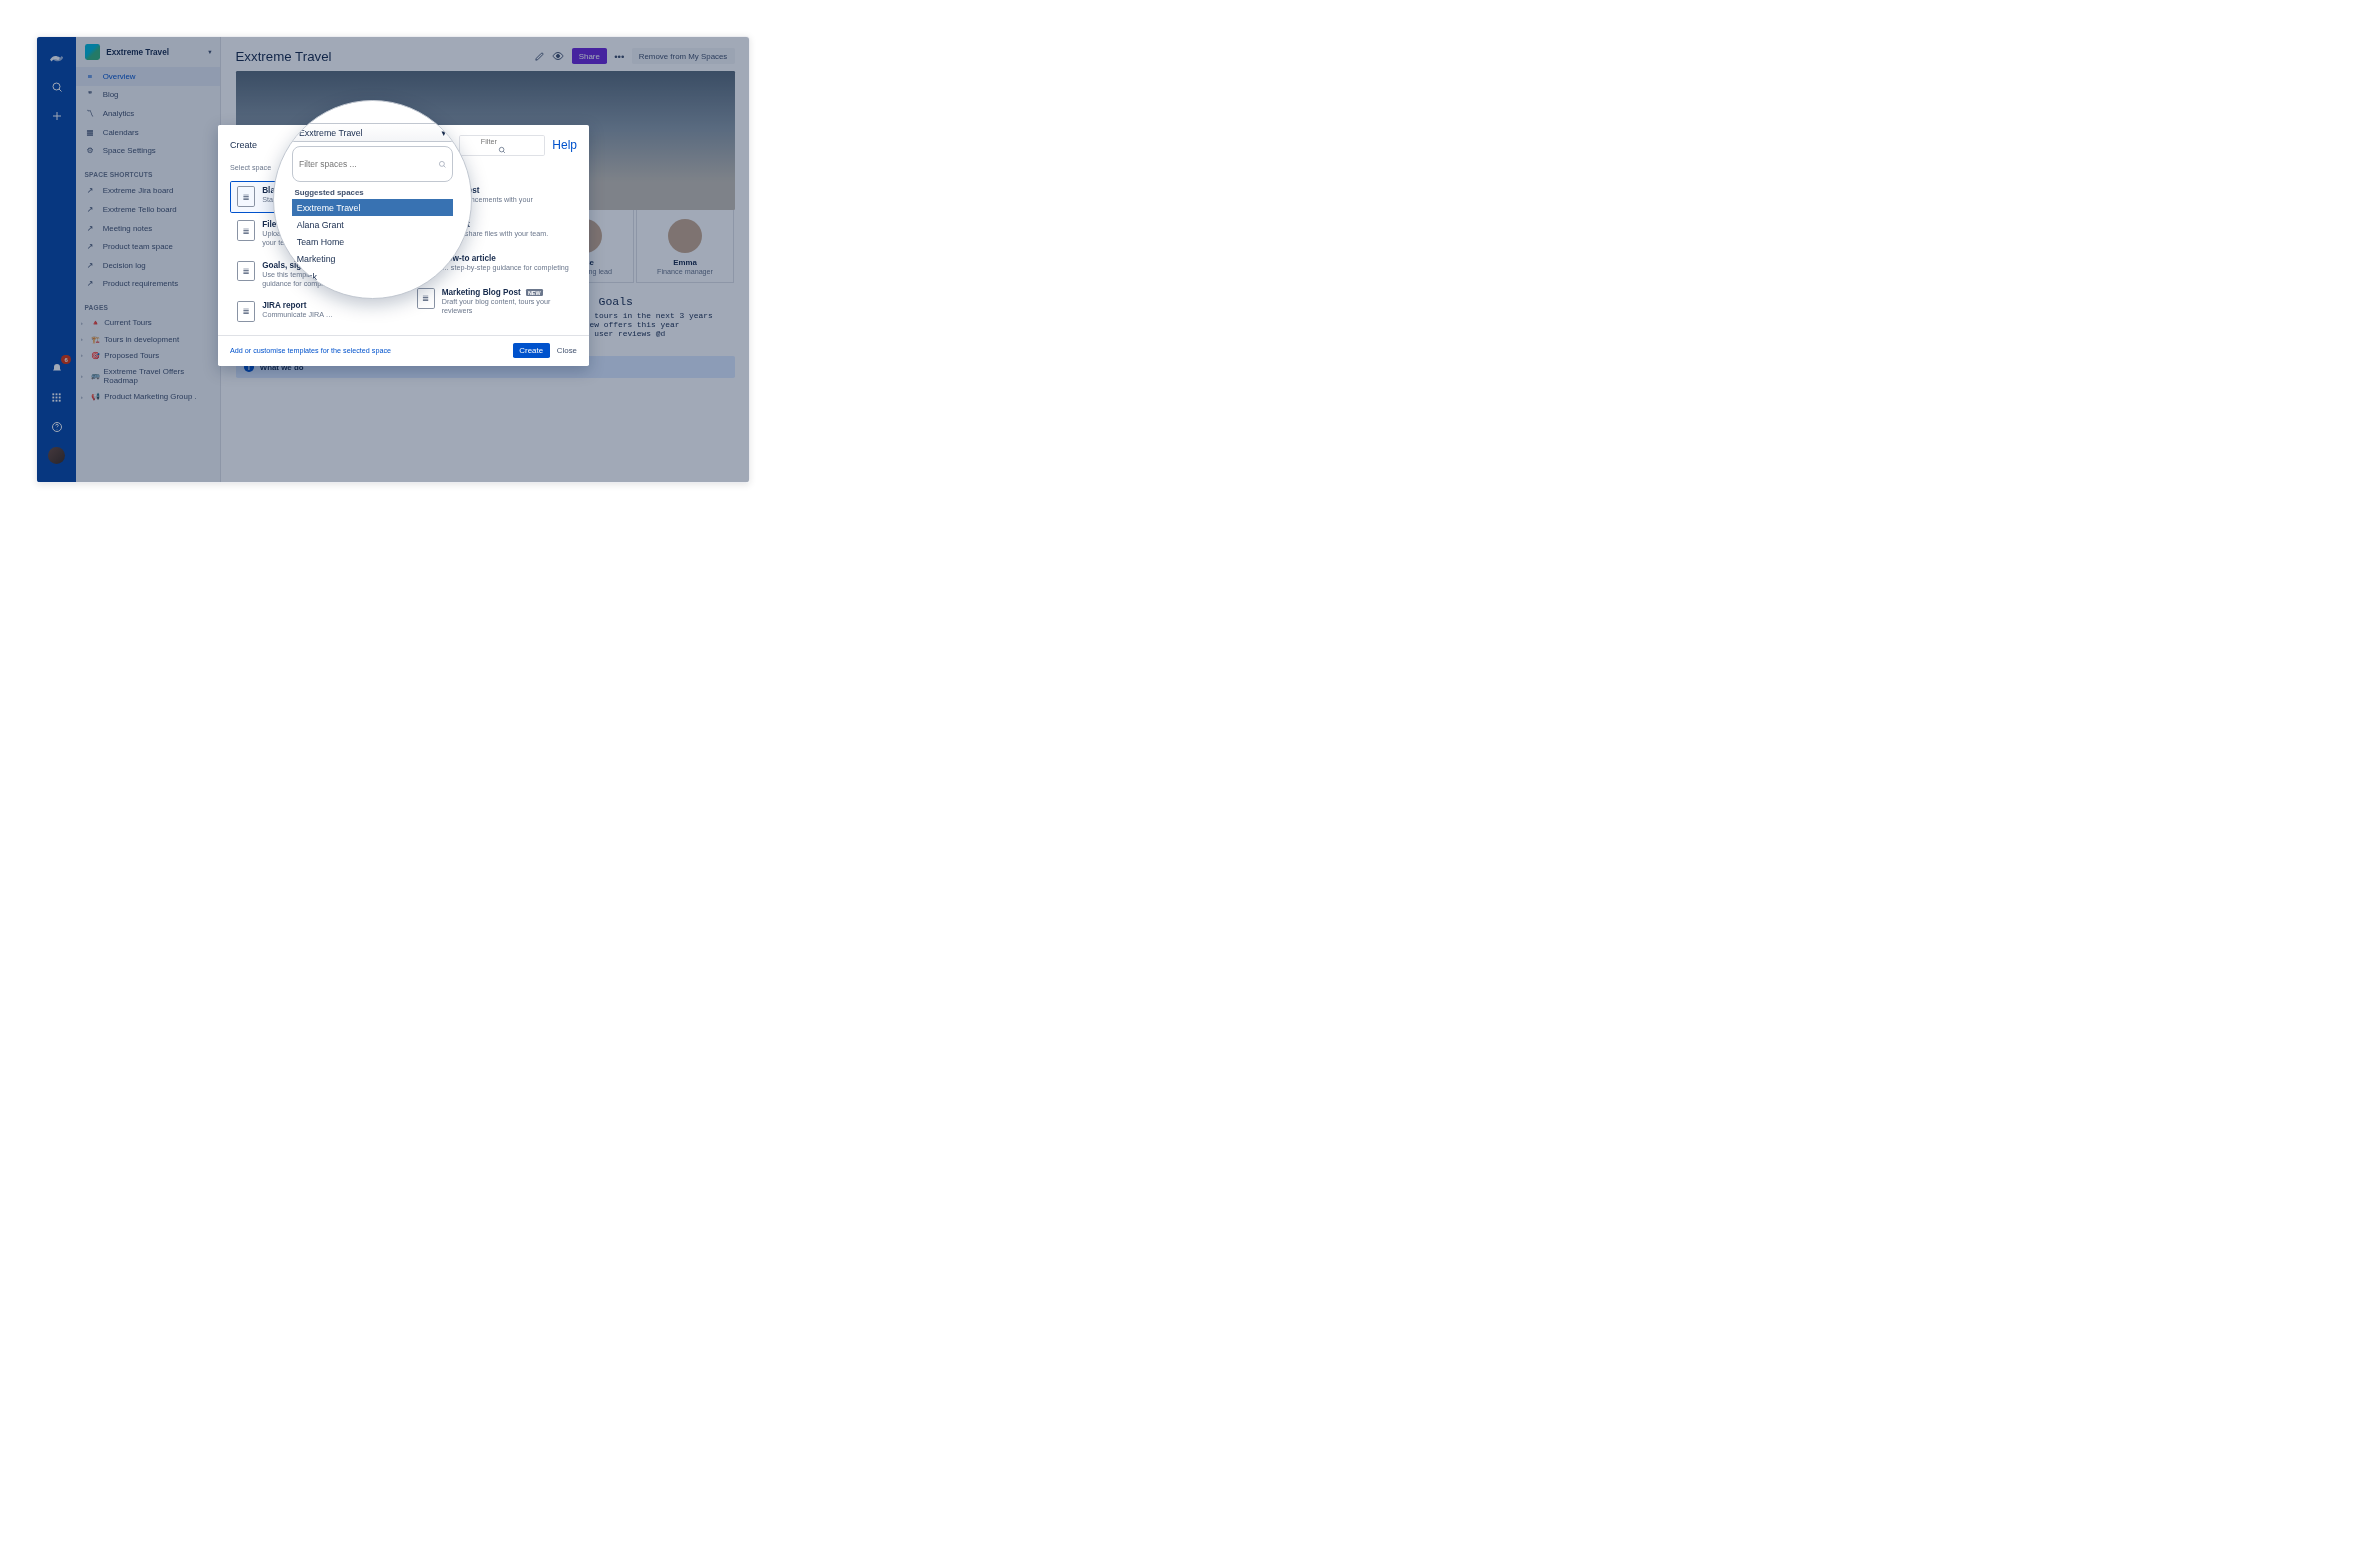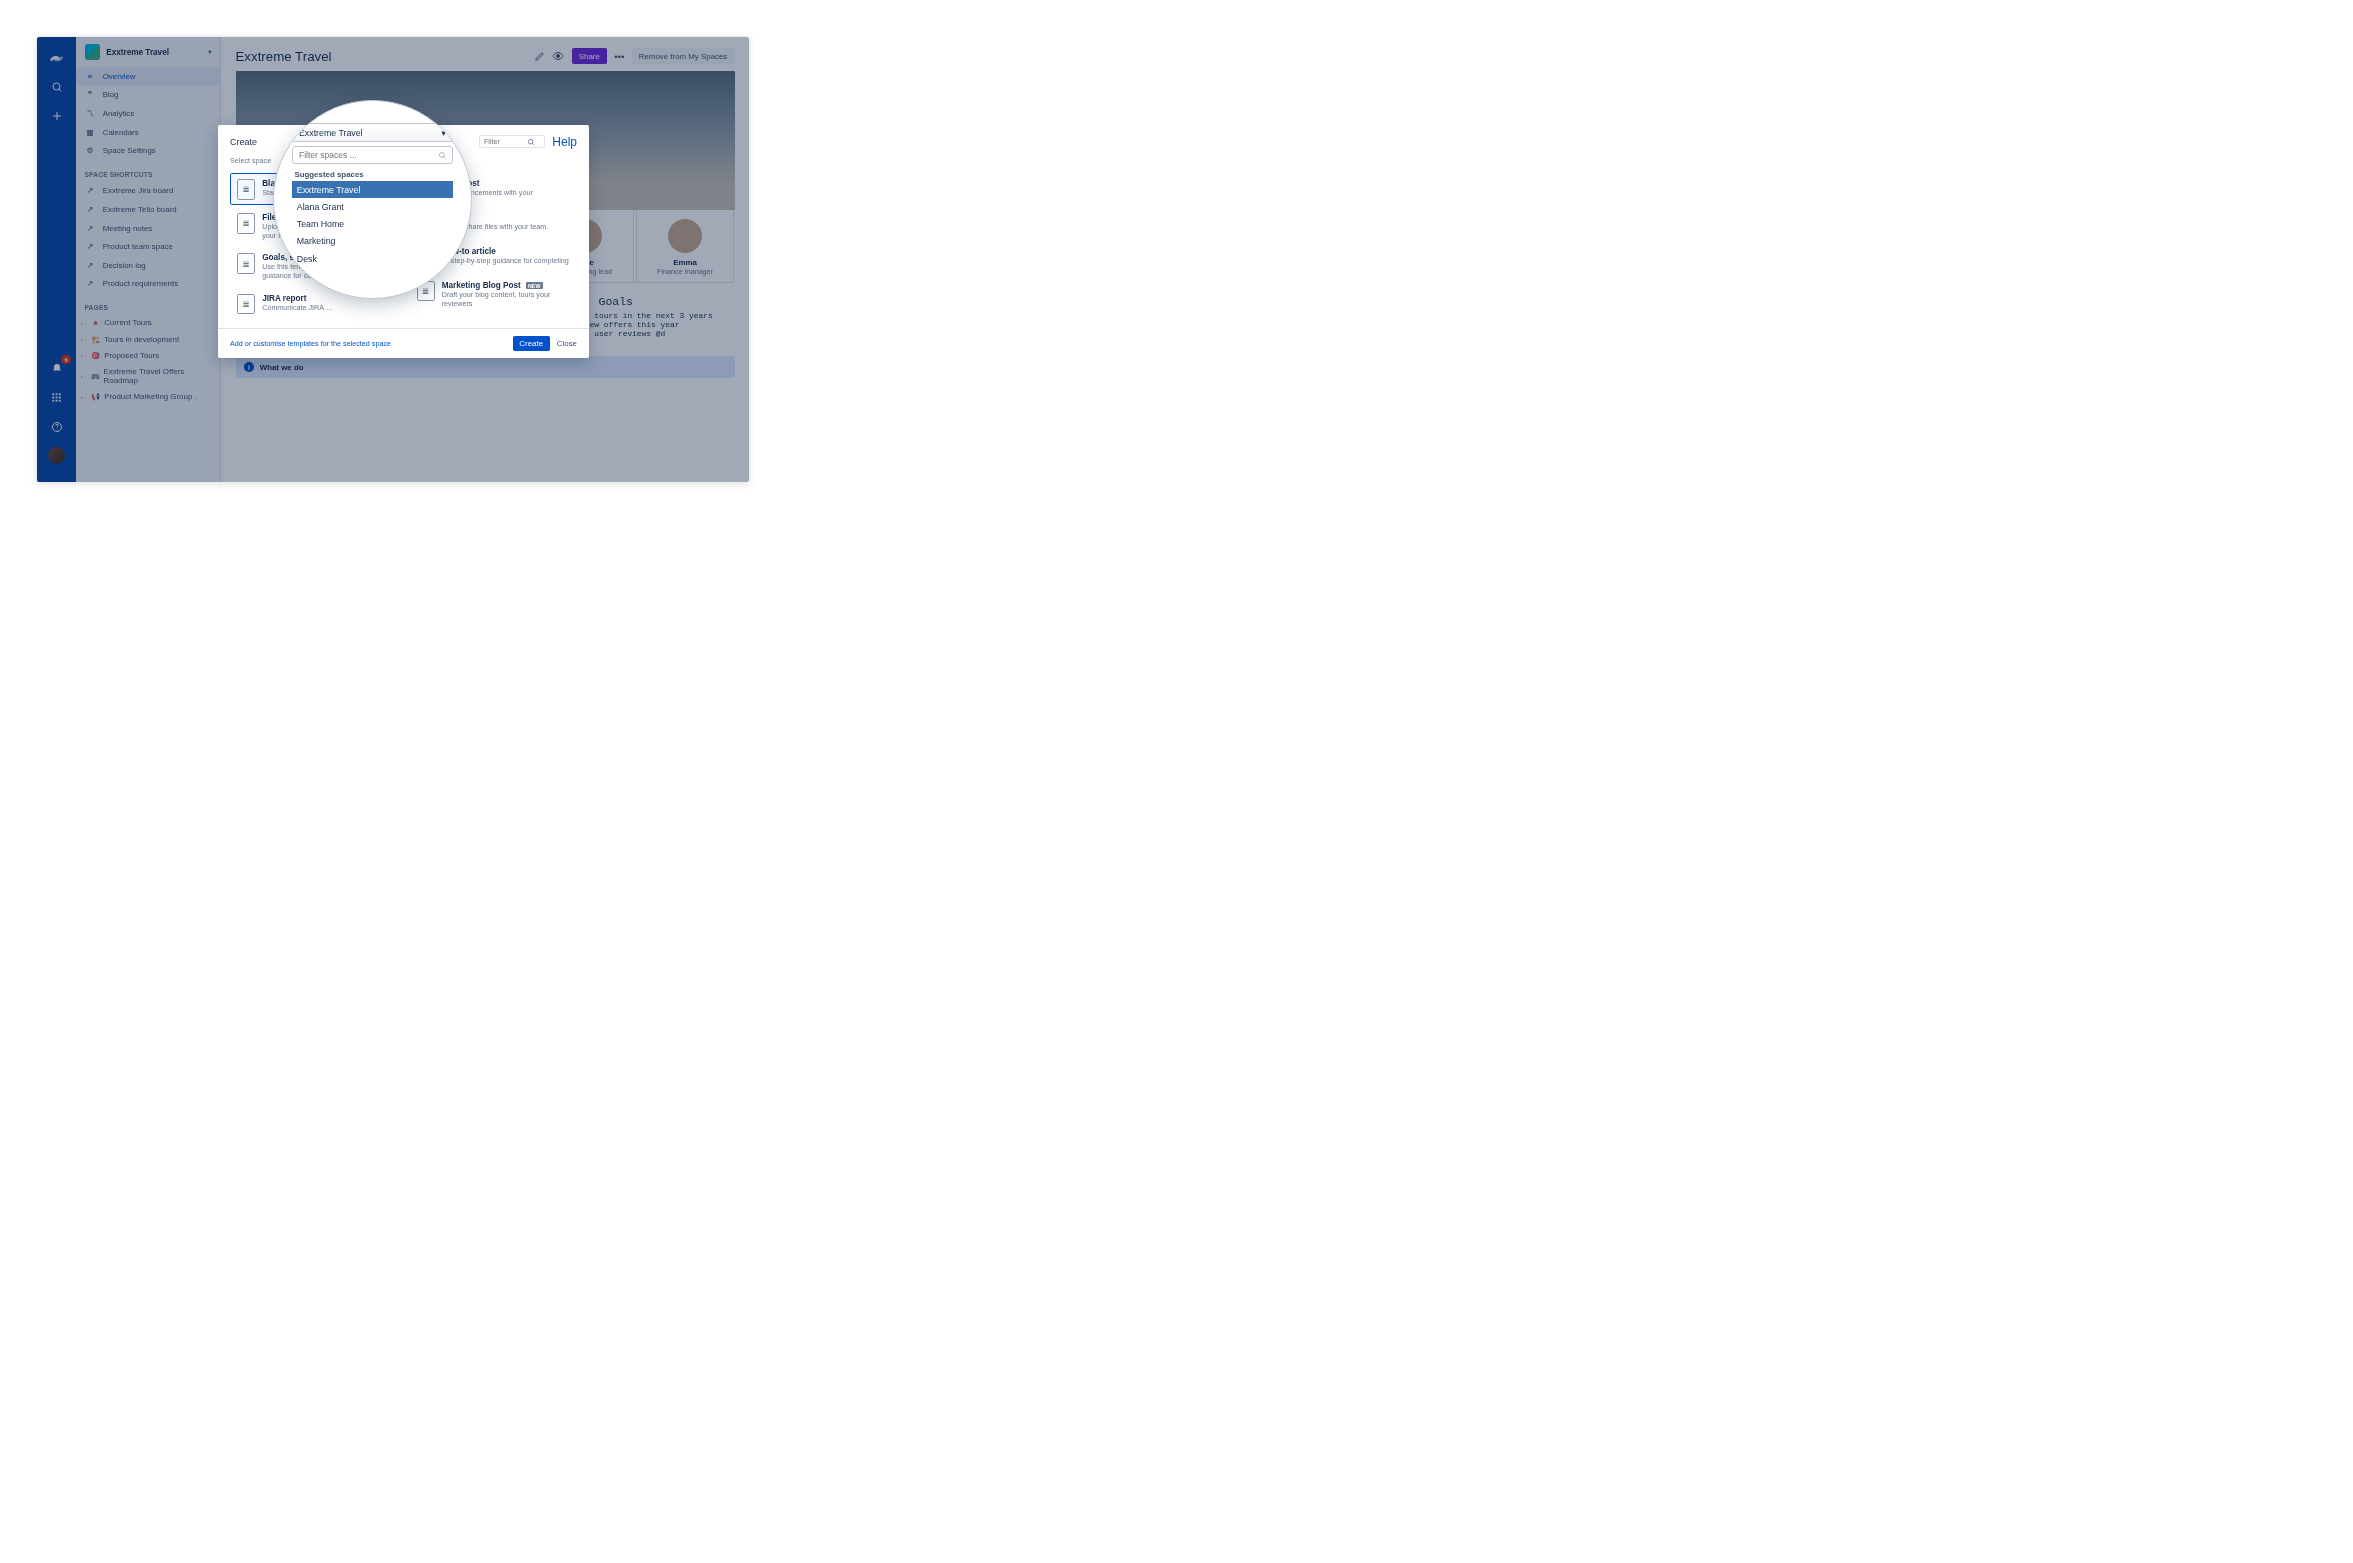--- a/index.html
+++ b/index.html
@@ -49,21 +49,21 @@
 .info-icon { width: 9.7px; height: 9.7px; border-radius: 50%; background: #0052CC; color: #fff; font-size: 6.6px; display: flex; align-items: center; justify-content: center; font-weight: 700; }
 .info-text { font-size: 7.9px; font-weight: 600; color: #172B4D; }
 
 
 .dim { position: absolute; inset: 0; background: rgba(9,30,66,0.38); }
 
 
 .modal { position: absolute; top: 88px; left: 181px; width: 371px; background: #fff; border-radius: 1.8px; box-shadow: 0 4.8px 14.5px rgba(9,30,66,0.25); }
 .modal-head { display: flex; align-items: center; padding: 9.7px 12px 7.2px; }
 .modal-title { font-size: 9px; font-weight: 500; color: #172B4D; flex: 1; }
-.filter-box { display: flex; align-items: center; border: 0.6px solid #DFE1E6; border-radius: 1.8px; padding: 1.2px 3.6px; width: 66px; margin-right: 7px; }
+.filter-box { display: flex; align-items: center; border: 0.6px solid #DFE1E6; border-radius: 1.8px; padding: 1.2px 3.6px; width: 86px; margin-right: 7px; flex-direction: column; }
 .filter-box input { border: none; outline: none; font-size: 7.2px; width: 43px; color: #6B778C; }
 .help-link { color: #0052CC; font-size: 12px; cursor: pointer; }
 .select-row { display: flex; align-items: center; padding: 0 12px 8.5px; gap: 8.5px; font-size: 7.2px; color: #6B778C; }
 .tpl-area { padding: 0 12px 6px; }
 .tpl-item { display: flex; gap: 7.2px; padding: 4.8px 6px; border: 1.2px solid transparent; border-radius: 1.8px; margin-bottom: 1.8px; }
 .tpl-item.sel { border-color: #0052CC; background: #F4F8FF; }
 .tpl-icon { width: 18px; height: 20.5px; border: 0.6px solid #8993A4; border-radius: 1.8px; display: flex; align-items: center; justify-content: center; font-size: 8.5px; color: #42526E; flex-shrink:0; }
 .tpl-text .t1 { font-size: 8.2px; font-weight: 600; color: #172B4D; }
 .tpl-text .t2 { font-size: 7.2px; color: #6B778C; }
 .new-tag { font-size: 5.4px; background: #6B778C; color: #fff; padding: 0.6px 2.4px; border-radius: 1.2px; margin-left: 2.4px; vertical-align: 0.6px; }
@@ -71,21 +71,21 @@
 .foot-link { font-size: 7.2px; color: #0052CC; flex: 1; cursor: pointer; }
 .create-btn { background: #0052CC; color: #fff; font-size: 7.9px; padding: 3px 6.6px; border-radius: 1.8px; border: none; cursor: pointer; margin-right: 7.2px; }
 .close-link { font-size: 7.9px; color: #42526E; cursor: pointer; }
 .tpl-cols { display: flex; gap: 12px; }
 .tpl-cols > div { flex: 1; }
 
 
 .magnifier { position: absolute; top: 63px; left: 236px; width: 199px; height: 199px; border-radius: 50%; border: 1.2px solid #C1C7D0; background: #fff; box-shadow: 0 6px 18px rgba(9,30,66,0.25); overflow: hidden; }
 .mag-inner { padding: 22px 18px 0 18px; }
 .mag-select { width: 100%; border: 0.6px solid #C1C7D0; background: linear-gradient(#fff,#F4F5F7); border-radius: 1.8px; padding: 3.6px 6px; display: flex; align-items: center; justify-content: space-between; font-size: 8.8px; color: #172B4D; cursor: pointer; margin-bottom: 3.6px; }
-.mag-search { width: 100%; border: 0.6px solid #C1C7D0; border-radius: 3px; padding: 3px 6px; display: flex; align-items: center; gap: 3.6px; margin-bottom: 3.6px; }
+.mag-search { width: 100%; border: 0.6px solid #C1C7D0; border-radius: 8px; padding: 12px 6px; display: flex; align-items: center; gap: 3.6px; margin-bottom: 3.6px; }
 .mag-search input { border: none; outline: none; font-size: 8.5px; color: #6B778C; flex: 1; }
 .mag-label { font-size: 7.9px; font-weight: 600; color: #42526E; padding: 2.4px 2.4px; }
 .mag-opt { font-size: 8.8px; padding: 3.6px 4.8px; color: #172B4D; cursor: pointer; }
 .mag-opt.sel { background: #3872B2; color: #fff; }
 svg { display: block; }
 </style>
 </head>
 <body>
 
 <div class="app-frame">

